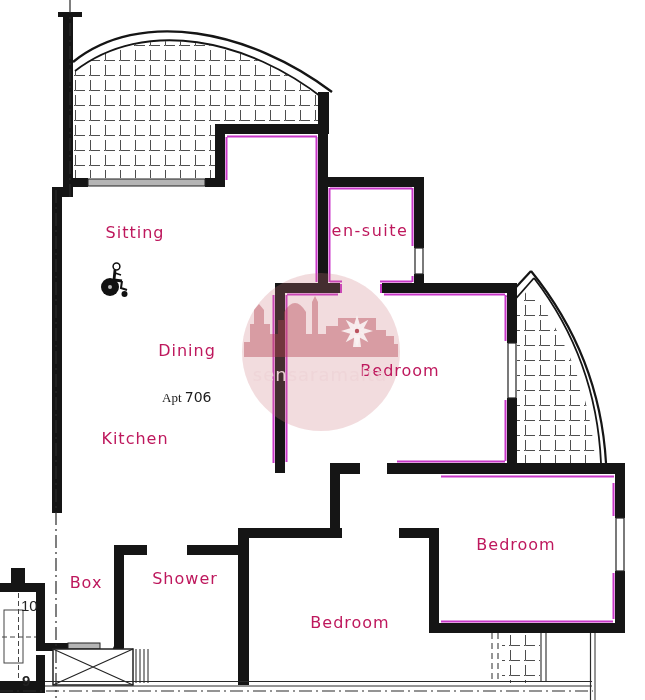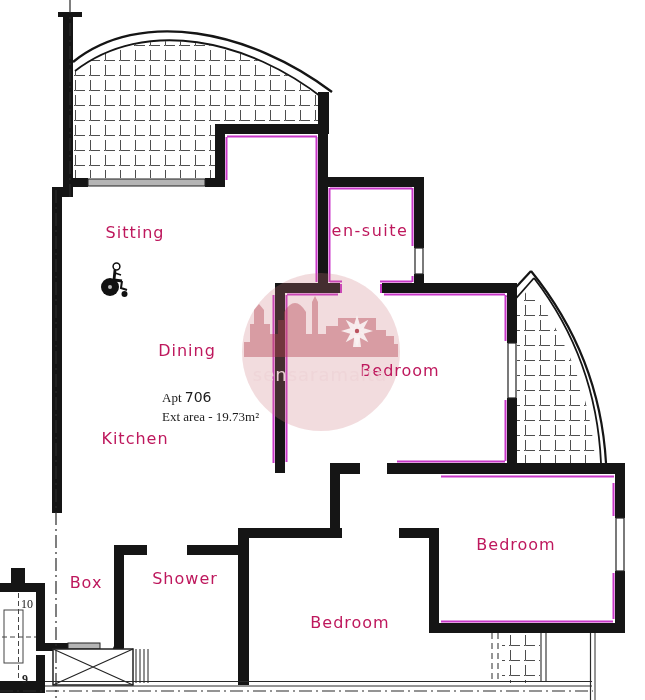--- a/index.html
+++ b/index.html
@@ -14,22 +14,22 @@
     letter-spacing:1px;white-space:nowrap;
   }
   .ensuite-label{letter-spacing:1.5px;}
   .apt-block{
     position:absolute;left:162px;top:388px;
     font-family:"Liberation Serif","DejaVu Serif",serif;
     font-size:13px;color:#1c1c1c;line-height:19px;white-space:nowrap;
   }
   .apt-num{font-family:"DejaVu Sans",sans-serif;font-size:14px;}
   .stair-num{
-    position:absolute;font-family:Liberation Serif, serif;
-    font-size:12px;color:#222;white-space:nowrap;
+    position:absolute;font-family:Liberation Sans, sans-serif;
+    font-size:15px;color:#222;white-space:nowrap;
   }
   .stair-num-bottom{font-weight:bold;}
   .watermark-text{
     position:absolute;left:320px;top:374px;transform:translate(-50%,-50%);
     font-family:"DejaVu Sans",sans-serif;font-size:18px;font-weight:normal;
     color:rgba(238,213,216,0.97);letter-spacing:1px;white-space:nowrap;
   }
 </style>
 </head>
 <body>
@@ -194,20 +194,19 @@
 <div class="room-label" style="left:135px;top:438px">Kitchen</div>
 <div class="room-label ensuite-label" style="left:370px;top:230px">en-suite</div>
 <div class="room-label" style="left:400px;top:370px">Bedroom</div>
 <div class="room-label" style="left:516px;top:544px">Bedroom</div>
 <div class="room-label" style="left:350px;top:622px">Bedroom</div>
 <div class="room-label" style="left:185px;top:578px">Shower</div>
 <div class="room-label" style="left:86px;top:582px">Box</div>
 
 <div class="apt-block">
   <div><span>Apt</span> <span class="apt-num">706</span></div>
-  <div>Ext area - 19.73m²</div>
 </div>
 
 <div class="stair-num" style="left:21px;top:597px">10</div>
 <div class="stair-num stair-num-bottom" style="left:22px;top:672px">9</div>
 
 <div class="watermark-text">sensaramalta</div>
 </div>
 
 </body></html>

